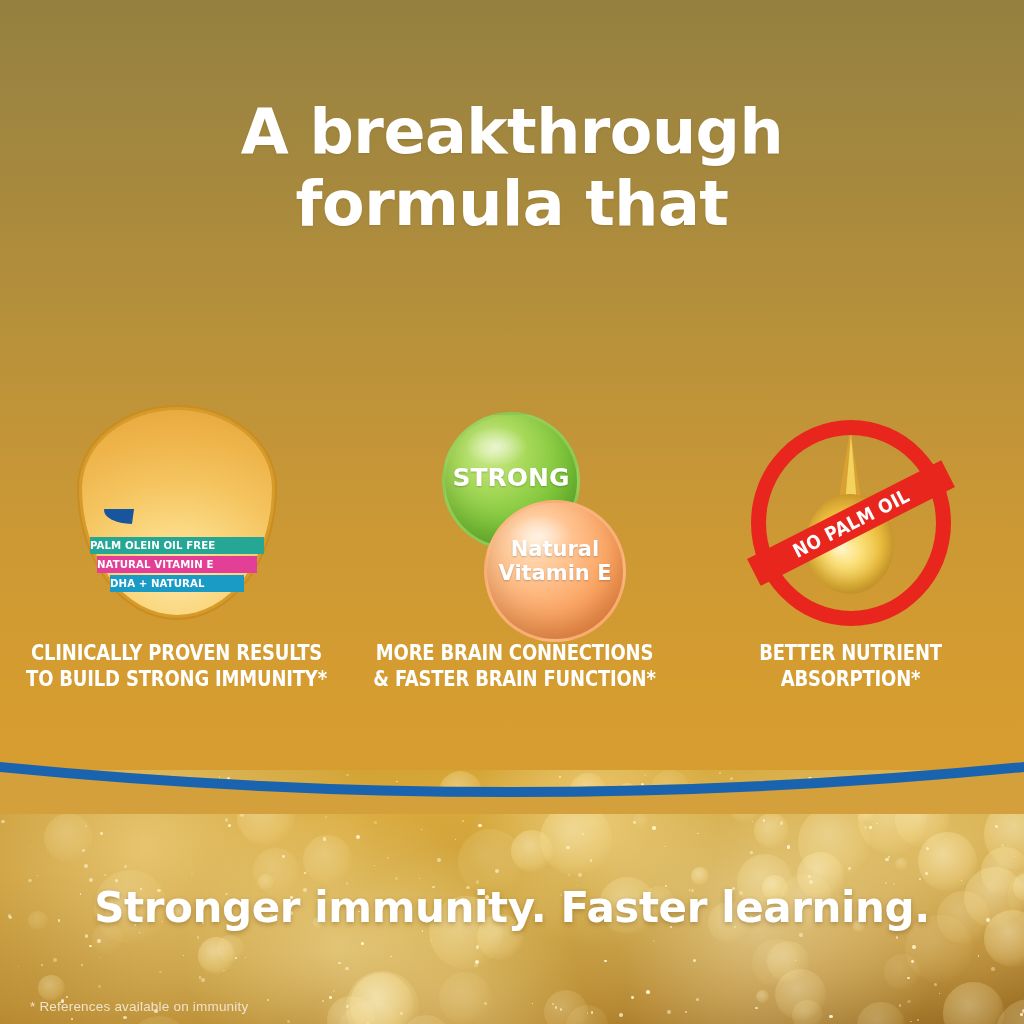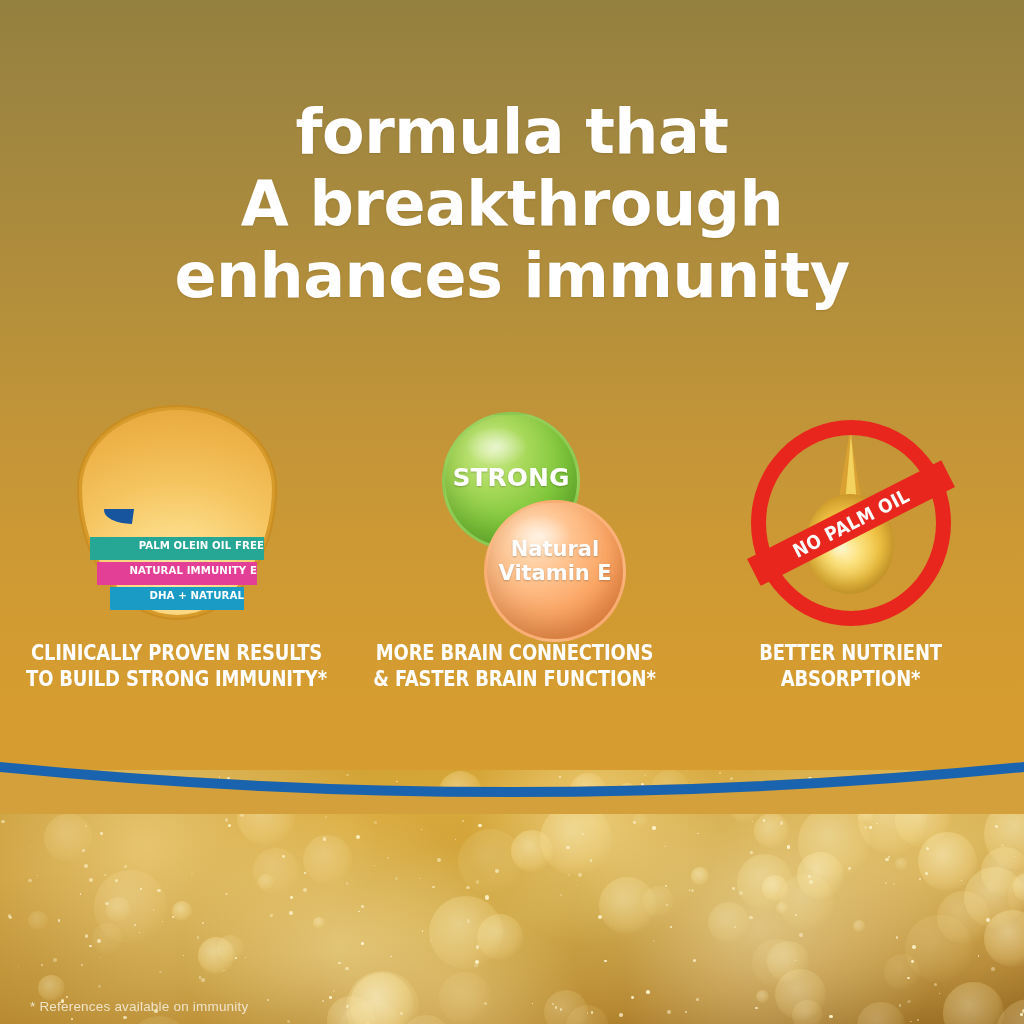--- a/index.html
+++ b/index.html
@@ -76,22 +76,22 @@
     letter-spacing:-1px;
   }
   .hmo-swoosh{
     position:absolute;left:21px;top:99px;width:30px;height:15px;
     background:#17569f;
     border-radius:0 0 0 100%;
     transform:skewX(-8deg);
   }
   .stripes{position:absolute;left:0;top:127px;width:190px;}
   .stripe{
-    margin:0 auto 2px auto;text-align:right;color:#ffffff;
-    font-weight:bold;font-size:11.3px;line-height:17px;height:23px;
+    margin:0 auto 2px auto;text-align:left;color:#ffffff;
+    font-weight:bold;font-size:11.3px;line-height:17px;height:17px;
     letter-spacing:.1px;
     font-family:"DejaVu Sans Condensed","DejaVu Sans","Liberation Sans",sans-serif;
   }
   .stripe.s0{width:174px;background:#26a795;}
   .stripe.s1{width:160px;background:#e33f96;}
   .stripe.s2{width:134px;background:#1a9bc6;}
 
   
   .bubbles{position:absolute;left:0;top:0;width:341px;height:228px;}
   .bub{
@@ -208,35 +208,34 @@
   }
 </style>
 </head>
 <body>
 
 <div id="stage">
 
   <div class="top-panel"></div>
 
   <div class="headline">
+    <span class="l">A breakthrough</span>
     <span class="l">formula that</span>
-    <span class="l">A breakthrough</span>
-    <span class="l">enhances immunity</span>
   </div>
 
   <div class="features">
 
     <div class="feature f0">
       <div class="art">
         <div class="drop-badge"></div>
         <div class="drop-inner">
           <div class="hmo-swoosh"></div>
           <div class="stripes">
             <div class="stripe s0">PALM OLEIN OIL FREE</div>
-            <div class="stripe s1">NATURAL IMMUNITY E</div>
+            <div class="stripe s1">NATURAL VITAMIN E</div>
             <div class="stripe s2">DHA + NATURAL</div>
           </div>
         </div>
       </div>
       <div class="caption">
         <span class="l">CLINICALLY PROVEN RESULTS</span>
         <span class="l">TO BUILD STRONG IMMUNITY*</span>
       </div>
     </div>
 
@@ -587,15 +586,16 @@
       </div>
   </div>
 
   <div class="divider">
     <svg width="1024" height="70" viewBox="0 0 1024 70" preserveAspectRatio="none">
       <path d="M0,18 Q512,68 1024,18 L1024,70 L0,70 Z" fill="#d4a03c"></path>
       <path d="M0,18 Q512,68 1024,18 L1024,28 Q512,78 0,28 Z" fill="#1a63ae"></path>
     </svg>
   </div>
 
+  <div class="tagline">Stronger immunity. Faster learning.</div>
   <div class="footnote">* References available on immunity</div>
 
 </div>
 
 </body></html>

